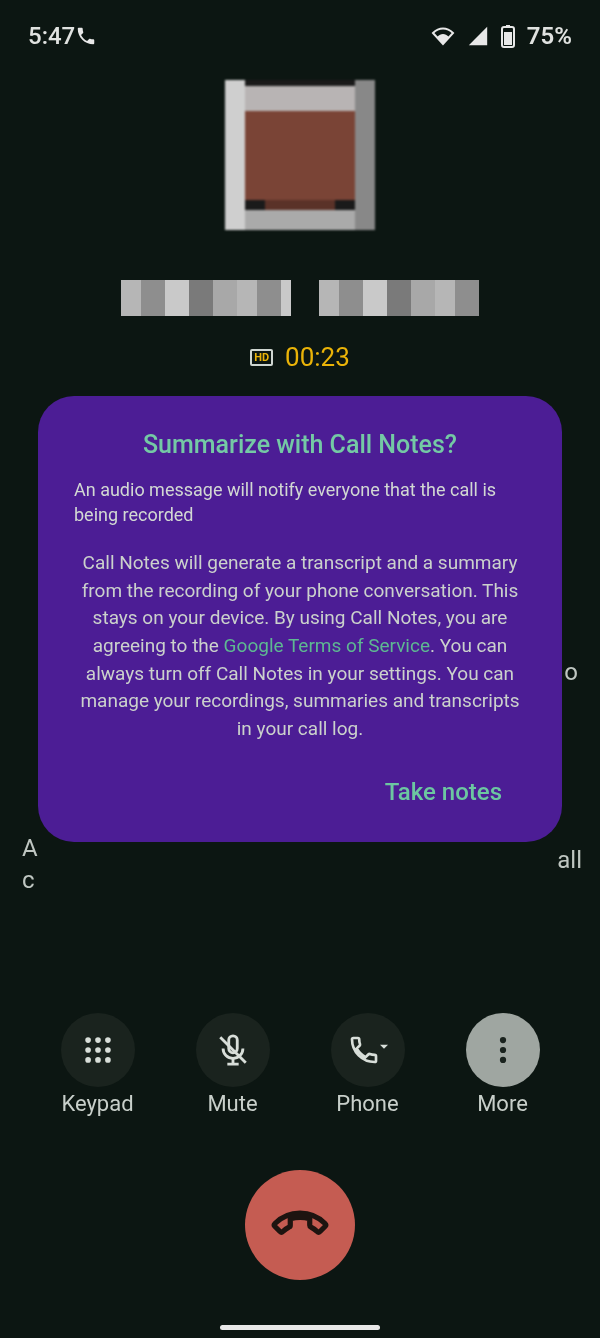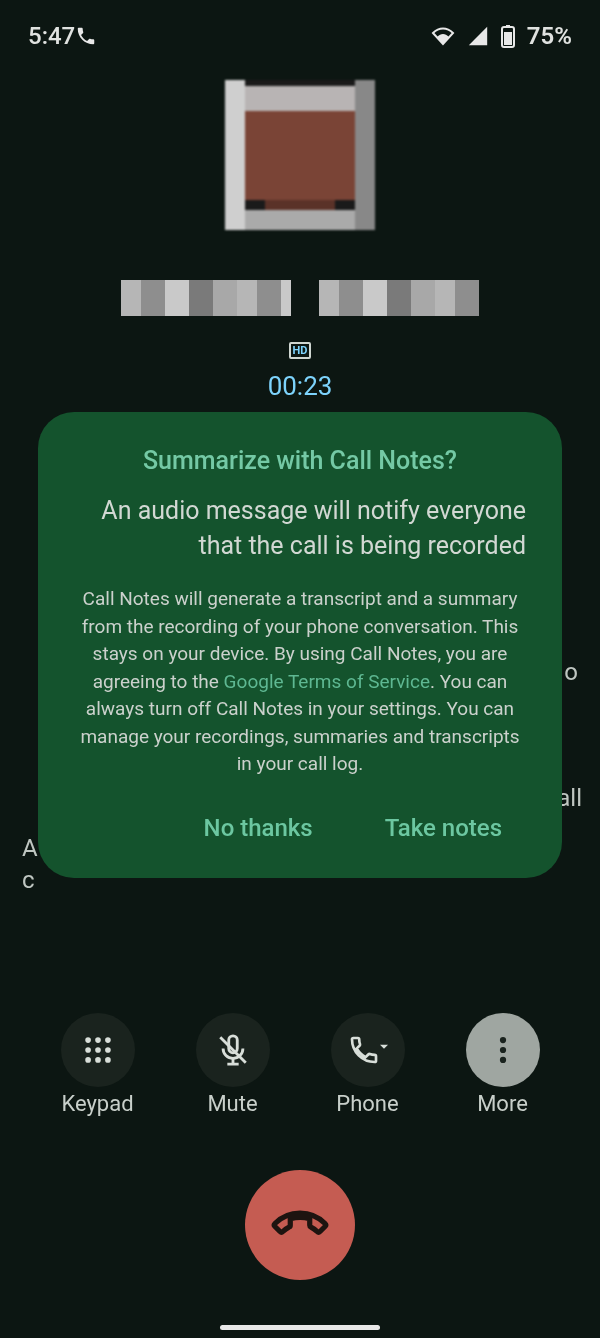--- a/index.html
+++ b/index.html
@@ -67,53 +67,51 @@
     image-rendering: pixelated;
   }
   .name-blur.n1 { width: 170px; }
   .name-blur.n2 { width: 160px; }
   .timer-row {
     display: flex;
     justify-content: center;
     align-items: center;
     gap: 12px;
     margin-top: 26px;
-    color: #7dd3fc;
+    color: #eab308;
     font-size: 26px;
-    flex-direction: column;
   }
   .hd-badge {
     font-size: 11px;
     border: 2px solid #cfd6d1;
     padding: 1px 2px;
     border-radius: 2px;
     font-weight: bold;
     line-height: 1;
   }
   .dialog {
     position: absolute;
     top: 396px;
     left: 38px;
     right: 38px;
-    background: #14532d;
+    background: #4c1d95;
     border-radius: 36px;
     padding: 34px 28px 16px 28px;
     color: #d7ddd8;
-    margin-top: 16px;
   }
   .dialog h2 {
     color: #74c9a5;
     text-align: center;
     font-size: 25px;
     font-weight: 500;
     margin-bottom: 18px;
   }
   .dialog .subtitle {
-    text-align: right;
-    font-size: 25px;
+    text-align: left;
+    font-size: 18px;
     line-height: 1.4;
     color: #d2d8d3;
     margin-bottom: 22px;
     padding: 0 8px;
   }
   .dialog .body {
     text-align: center;
     font-size: 19px;
     line-height: 1.45;
     color: #cbd1cc;
@@ -198,21 +196,21 @@
     background: #e8e8e8;
   }
   .side-text {
     position: absolute;
     color: #bfc6c1;
     font-size: 24px;
   }
   .side-a { left: 22px; top: 834px; }
   .side-c { left: 22px; top: 866px; }
   .side-o { right: 22px; top: 658px; }
-  .side-all { right: 18px; top: 784px; text-align: center; }
+  .side-all { right: 18px; top: 846px; text-align: center; }
 </style>
 </head>
 <body>
 
 <div class="status-bar">
   <div class="status-left">
     <span>5:47</span>
     <svg width="22" height="22" viewBox="0 0 24 24" fill="#e8e8e8">
         <path d="M6.6 10.8c1.4 2.8 3.8 5.1 6.6 6.6l2.2-2.2c.3-.3.7-.4 1-.2 1.1.4 2.4.6 3.6.6.6 0 1 .4 1 1V20c0 .6-.4 1-1 1C10.6 21 3 13.4 3 4c0-.6.4-1 1-1h3.4c.6 0 1 .4 1 1 0 1.2.2 2.5.6 3.6.1.4 0 .8-.2 1l-2.2 2.2z"></path>
       </svg>
@@ -251,21 +249,20 @@
 <span class="side-text side-o">o</span>
 <span class="side-text side-all">all</span>
 
 <div class="dialog">
   <h2>Summarize with Call Notes?</h2>
   <p class="subtitle">An audio message will notify everyone that the call is being recorded</p>
   <p class="body">
     <span>Call Notes will generate a transcript and a summary from the recording of your phone conversation. This stays on your device. By using Call Notes, you are agreeing to the </span><span class="link">Google Terms of Service</span><span>. You can always turn off Call Notes in your settings. You can manage your recordings, summaries and transcripts in your call log.</span>
   </p>
   <div class="dialog-actions">
-    <button>No thanks</button>
     <button class="highlight-box">Take notes</button>
   </div>
 </div>
 
 <div class="controls-row">
   <div class="control">
     <div class="circle">
       <svg width="34" height="34" viewBox="0 0 24 24" fill="#d8ded9">
           <circle cx="5" cy="5" r="2"></circle>
           <circle cx="12" cy="5" r="2"></circle>

